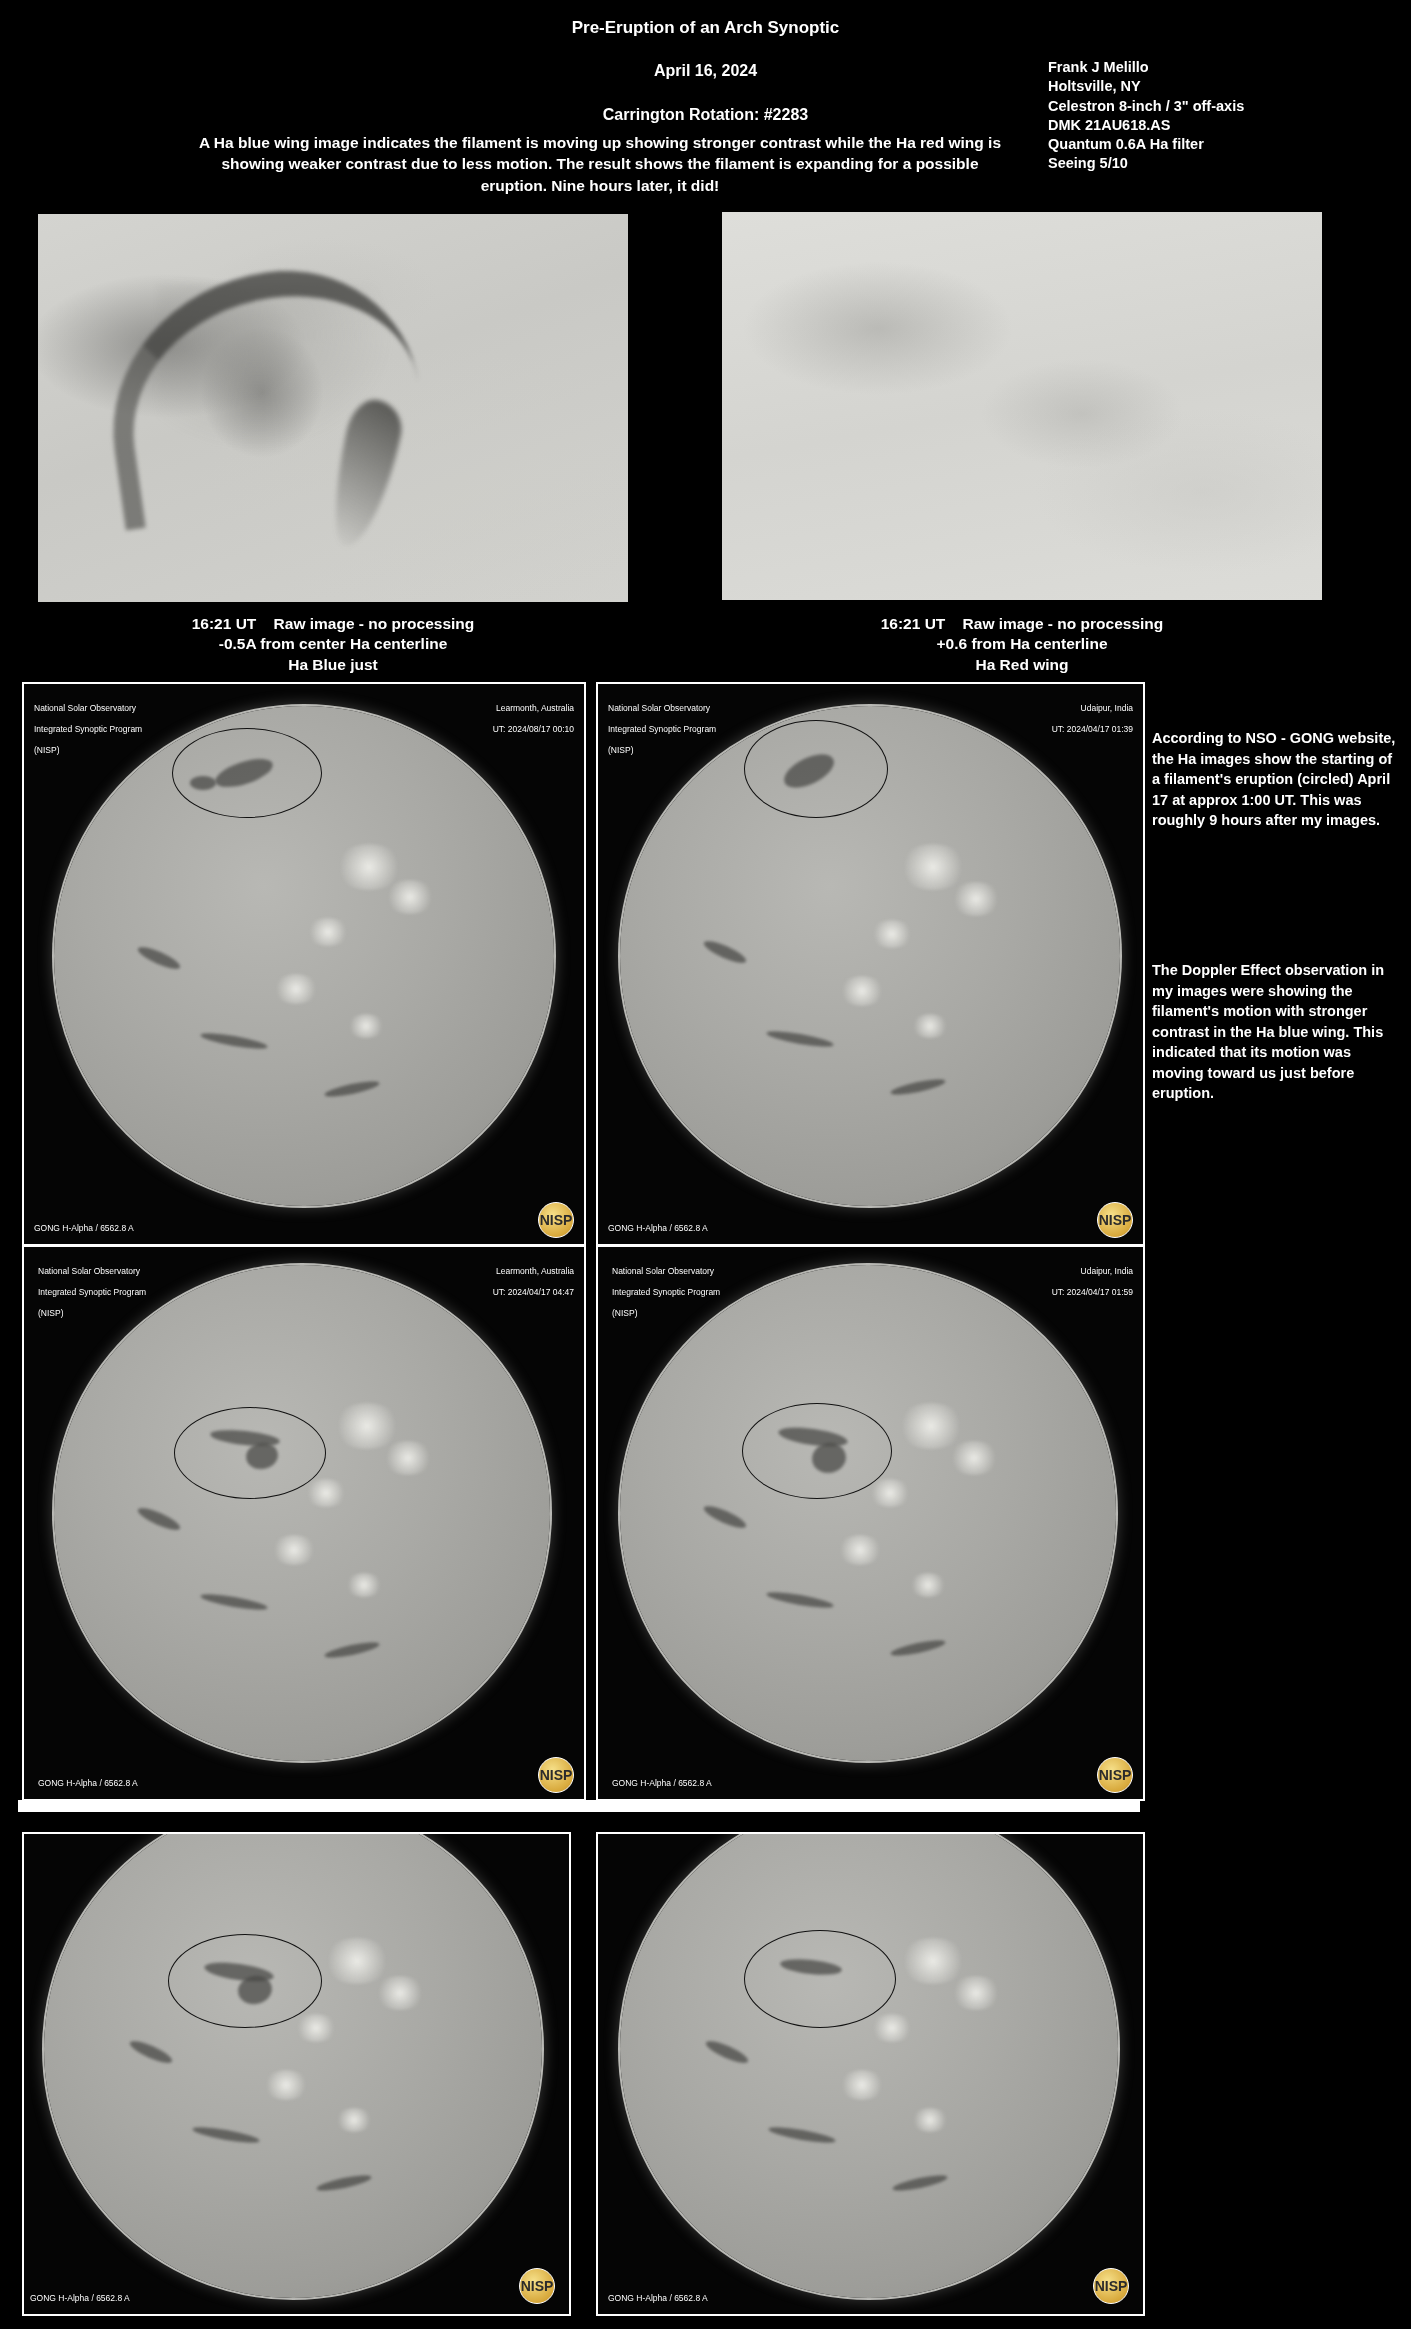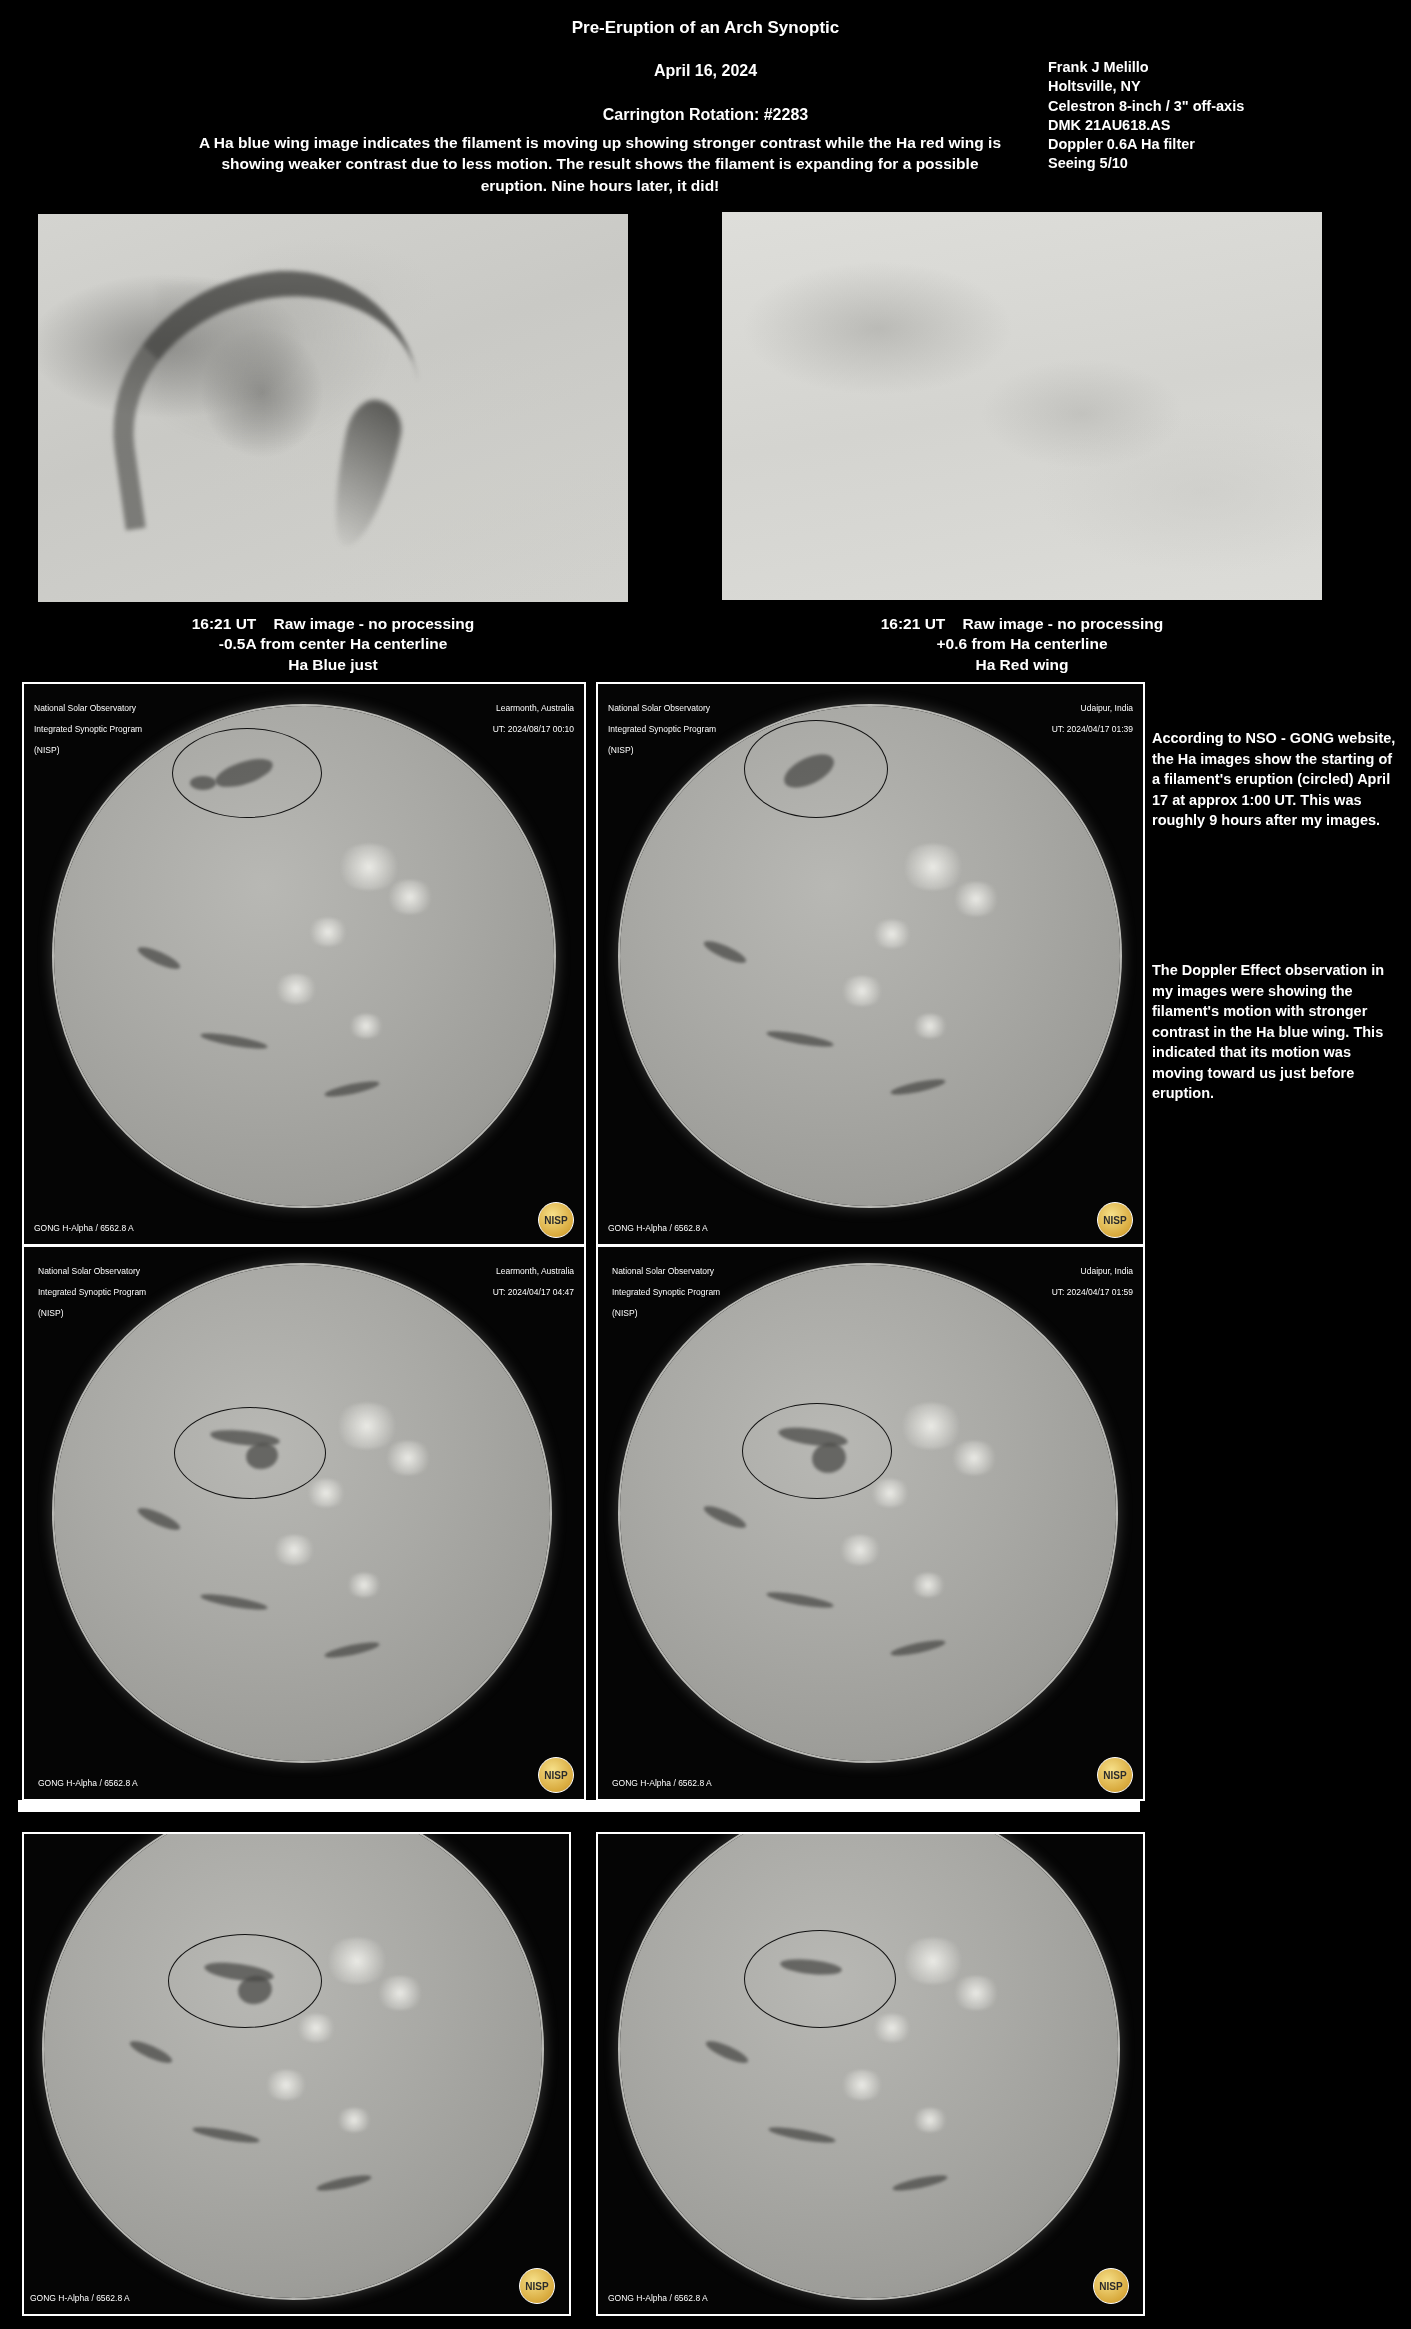--- a/index.html
+++ b/index.html
@@ -144,21 +144,21 @@
     white-space: pre-line;
   }
   .gong .lbl.right { text-align: right; }
   .gong .nisp-badge {
     position: absolute;
     width: 34px; height: 34px;
     border-radius: 50%;
     background: radial-gradient(circle at 40% 35%, #f6e08a, #d8a93c 70%, #b8862a 100%);
     border: 1.5px solid #fff;
     color: #2b2b2b;
-    font-size: 10px;
+    font-size: 14px;
     font-weight: bold;
     display: flex; align-items: center; justify-content: center;
   }
 
   #gong-panel-1 { top: 682px; left: 22px; width: 560px; height: 560px; }
   #gong-panel-2 { top: 682px; left: 596px; width: 545px; height: 560px; }
   #gong-panel-3 { top: 1245px; left: 22px; width: 560px; height: 552px; }
   #gong-panel-4 { top: 1245px; left: 596px; width: 545px; height: 552px; }
   #gong-panel-5 { top: 1832px; left: 22px; width: 545px; height: 480px; }
   #gong-panel-6 { top: 1832px; left: 596px; width: 545px; height: 480px; }
@@ -181,21 +181,21 @@
 <div class="abs" id="header-title">Pre-Eruption of an Arch Synoptic</div>
 <div class="abs" id="header-date">April 16, 2024</div>
 <div class="abs" id="header-rotation">Carrington Rotation: #2283</div>
 <div class="abs" id="header-desc">A Ha blue wing image indicates the filament is moving up showing stronger contrast while the Ha red wing is showing weaker contrast due to less motion. The result shows the filament is expanding for a possible eruption. Nine hours later, it did!</div>
 
 <div class="abs" id="observer-block">
   <div>Frank J Melillo</div>
   <div>Holtsville, NY</div>
   <div>Celestron 8-inch / 3" off-axis</div>
   <div>DMK 21AU618.AS</div>
-  <div>Doppler 0.6A Ha filter</div>
+  <div>Quantum 0.6A Ha filter</div>
   <div>Seeing 5/10</div>
 </div>
 
 <div class="abs raw-img" id="raw-blue-image">
   <div class="raw-photo">
     <div class="filament-faint"></div>
     <div class="filament-arc"></div>
     <div class="filament-tail"></div>
   </div>
 </div>

